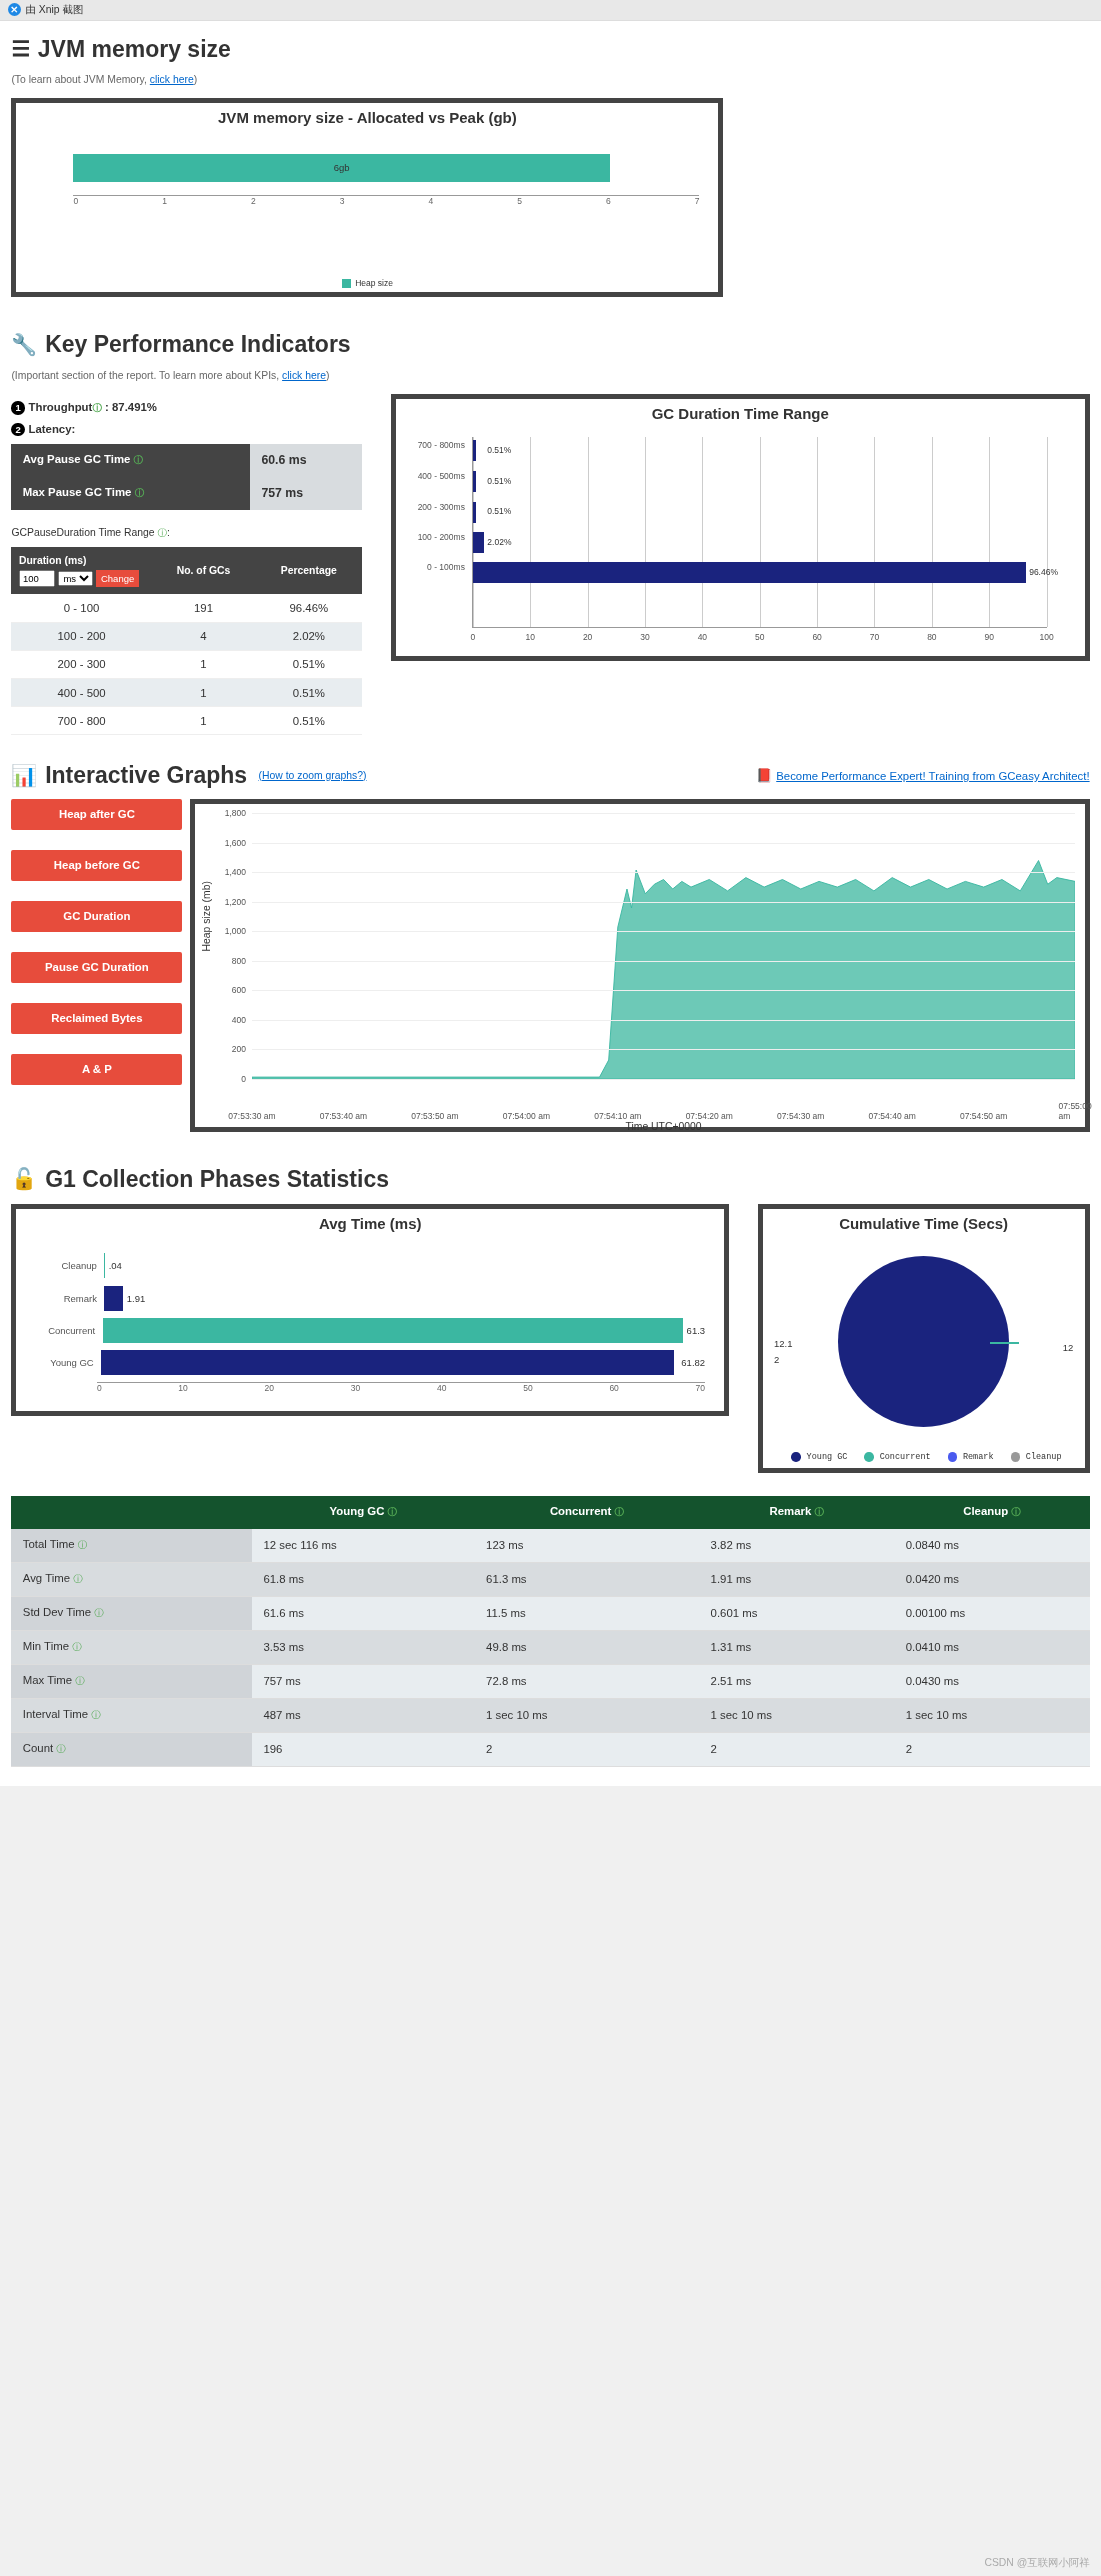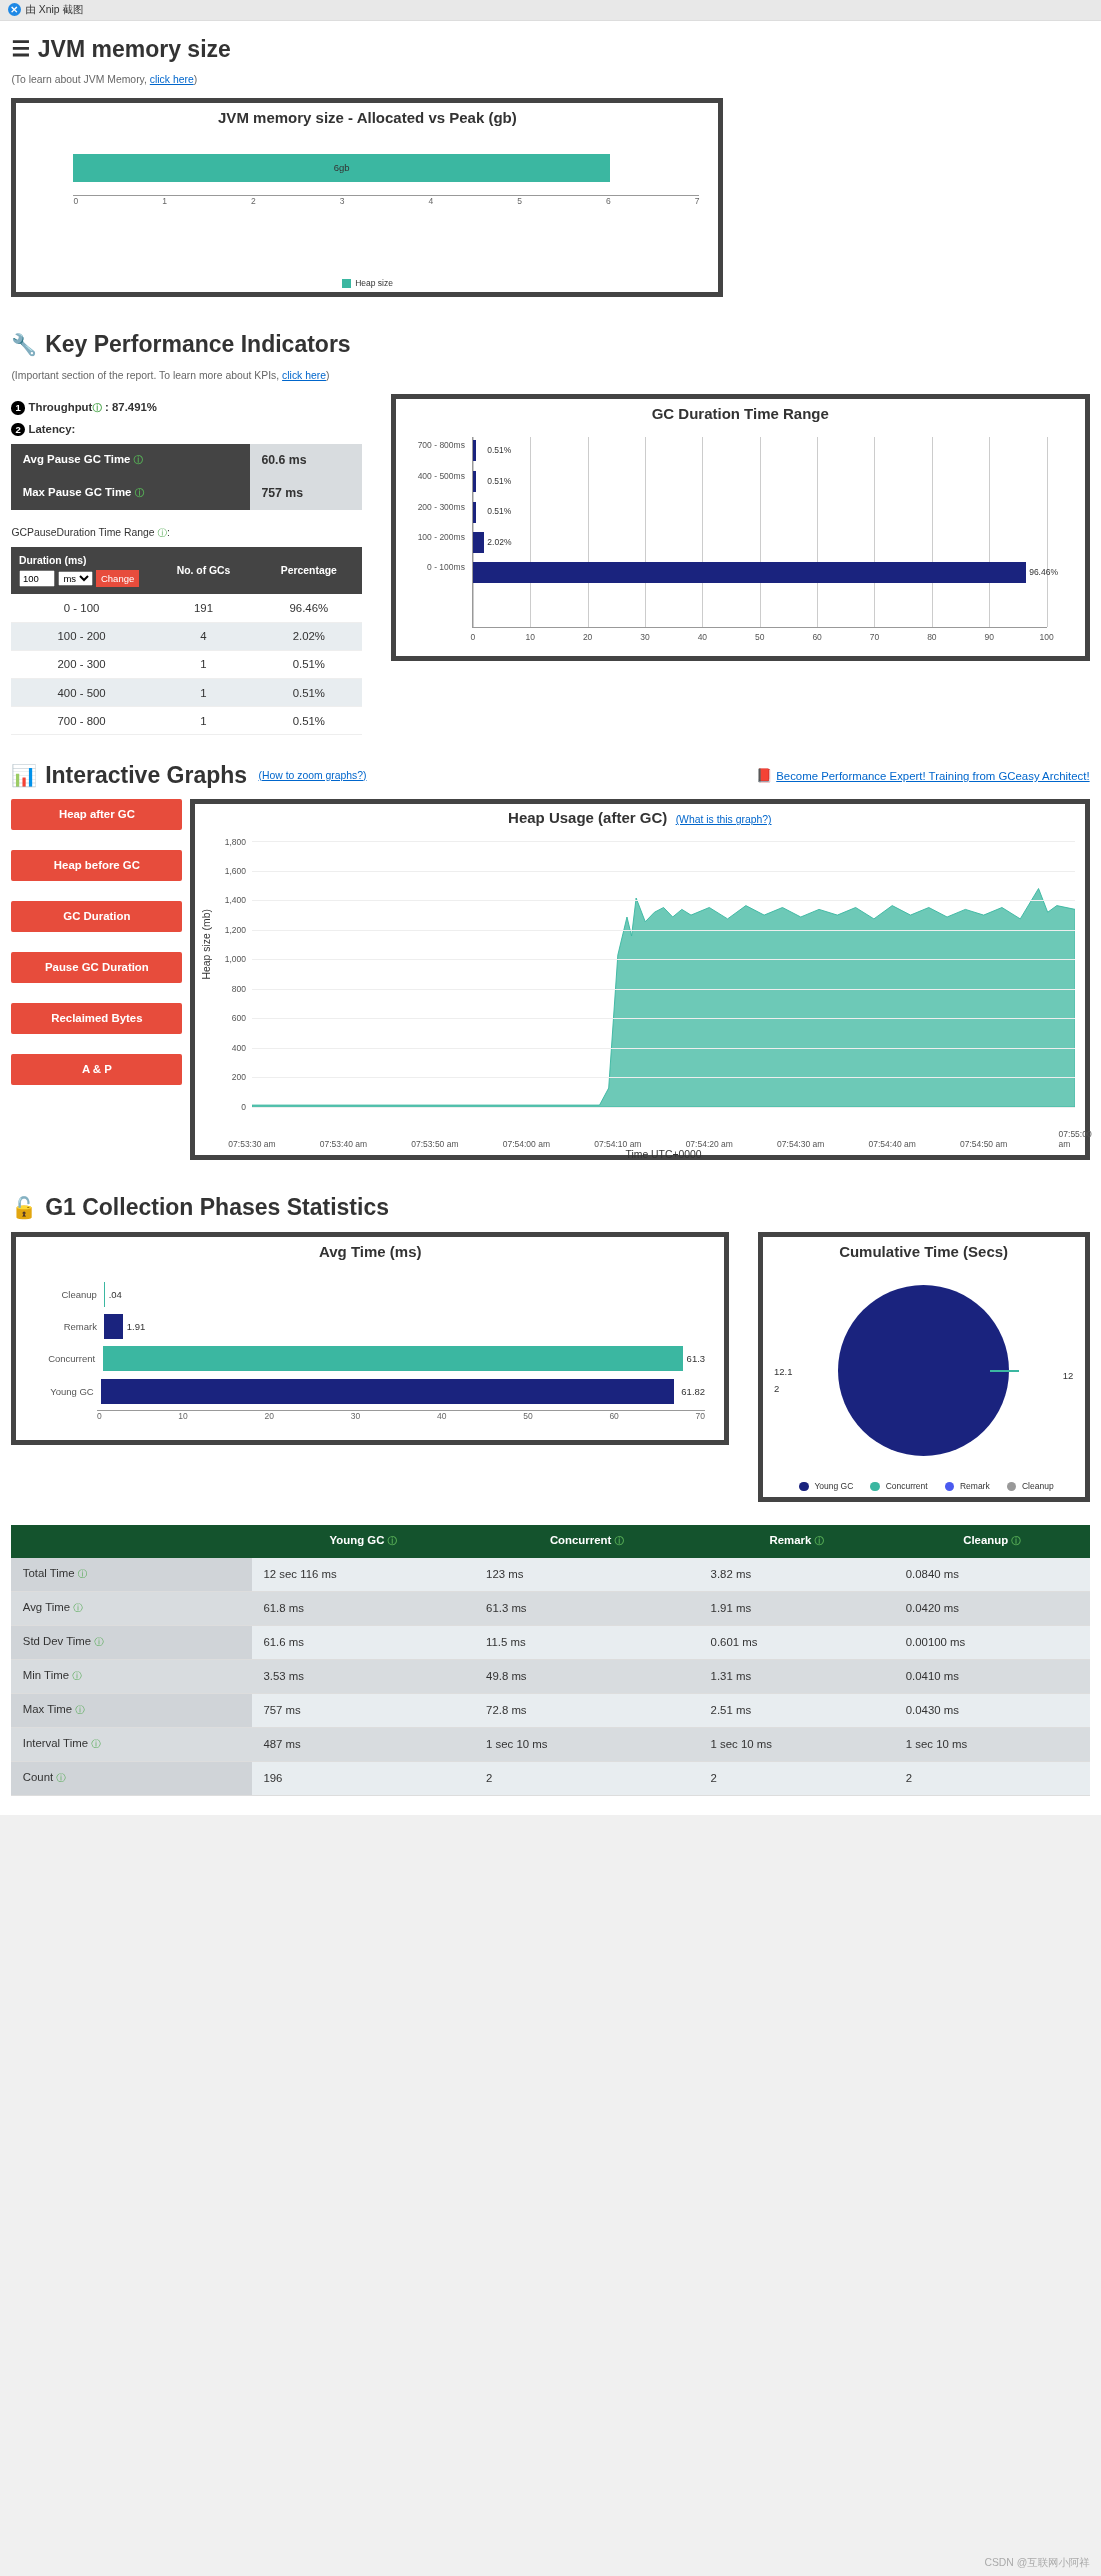--- a/index.html
+++ b/index.html
@@ -61,21 +61,21 @@
 .g1-row{display:flex;gap:28.5px;}
 .g1-left{flex:1;}
 .g1-right{width:332px;}
 .g1-hbar{height:26.6px;display:flex;align-items:center;margin:5.7px 0;}
 .g1-ylabel{width:71px;text-align:right;padding-right:7.6px;font-size:9.5px;color:#555;}
 .g1-bar{height:25px;background:#3bb7a1;position:relative;}
 .pie-wrap{display:flex;align-items:center;justify-content:center;height:209px;position:relative;}
 .pie{width:171px;height:171px;border-radius:50%;background:#1a237e;position:relative;}
 .pie-slice{position:absolute;right:-9.5px;top:50%;height:1.9px;width:28.5px;background:#3bb7a1;}
 .pie-lbl{font-size:9.5px;position:absolute;}
-.pie-legend{text-align:center;font-size:8.5px;padding:5.7px;}
+.pie-legend{text-align:center;font-size:8.5px;padding:5.7px;font-family:Liberation Mono, monospace;}
 .pie-legend span{margin:0 5.7px;}
 .dot{display:inline-block;width:9.5px;height:9.5px;border-radius:50%;vertical-align:middle;margin-right:2.8px;}
 .stats-table{width:100%;border-collapse:collapse;font-size:11.4px;margin-top:23px;}
 .stats-table th{background:#14532d;color:#fff;text-align:center;padding:9.5px 11.4px;}
 .stats-table td{background:#e8edf0;padding:9.5px 11.4px;border-bottom:0.9px solid #ddd;}
 .stats-table tr:nth-child(even) td{background:#d8dcdf;}
 .stats-table td.rowhead{background:#d0d4d8;font-weight:normal;}
 .watermark{position:fixed;bottom:5.7px;right:11.4px;font-size:10.4px;color:#aaa;}
 </style>
 </head>
@@ -254,21 +254,20 @@
   <div class="int-body">
     <div class="int-sidebar" id="int-sidebar">
           <button class="redbtn">Heap after GC</button>
           <button class="redbtn">Heap before GC</button>
           <button class="redbtn">GC Duration</button>
           <button class="redbtn">Pause GC Duration</button>
           <button class="redbtn">Reclaimed Bytes</button>
           <button class="redbtn">A &amp; P</button>
         </div>
     <div class="int-chart chartbox">
-      <div class="chart-title"><span>Heap Usage (after GC)</span> &nbsp;<a href="#" class="int-link" style="font-weight:normal;">(What is this graph?)</a></div>
       <div class="linechart" id="linechart">
         <div class="yaxis-label">Heap size (mb)</div>
         <svg viewBox="0 0 900 280" preserveAspectRatio="none">
           <path d="M0,278 L380,278 L390,260 L400,120 L410,80 L415,100 L420,60 L430,85 L440,75 L450,70 L460,80 L470,72 L480,78 L500,70 L520,82 L540,68 L560,78 L580,70 L600,80 L620,72 L640,78 L660,70 L680,82 L700,68 L720,78 L740,70 L760,80 L780,72 L800,78 L820,70 L840,82 L860,50 L870,75 L880,68 L900,72 L900,280 L0,280 Z" fill="#6dc9b7" stroke="#3bb7a1" stroke-width="1"></path>
         </svg>
         <div class="xaxis-label">Time UTC+0000</div>
       <div class="grid-h" style="top:266px"></div>
             <div class="ytick" style="top:261px">0</div>
             <div class="grid-h" style="top:236px"></div>
             <div class="ytick" style="top:231px">200</div>

